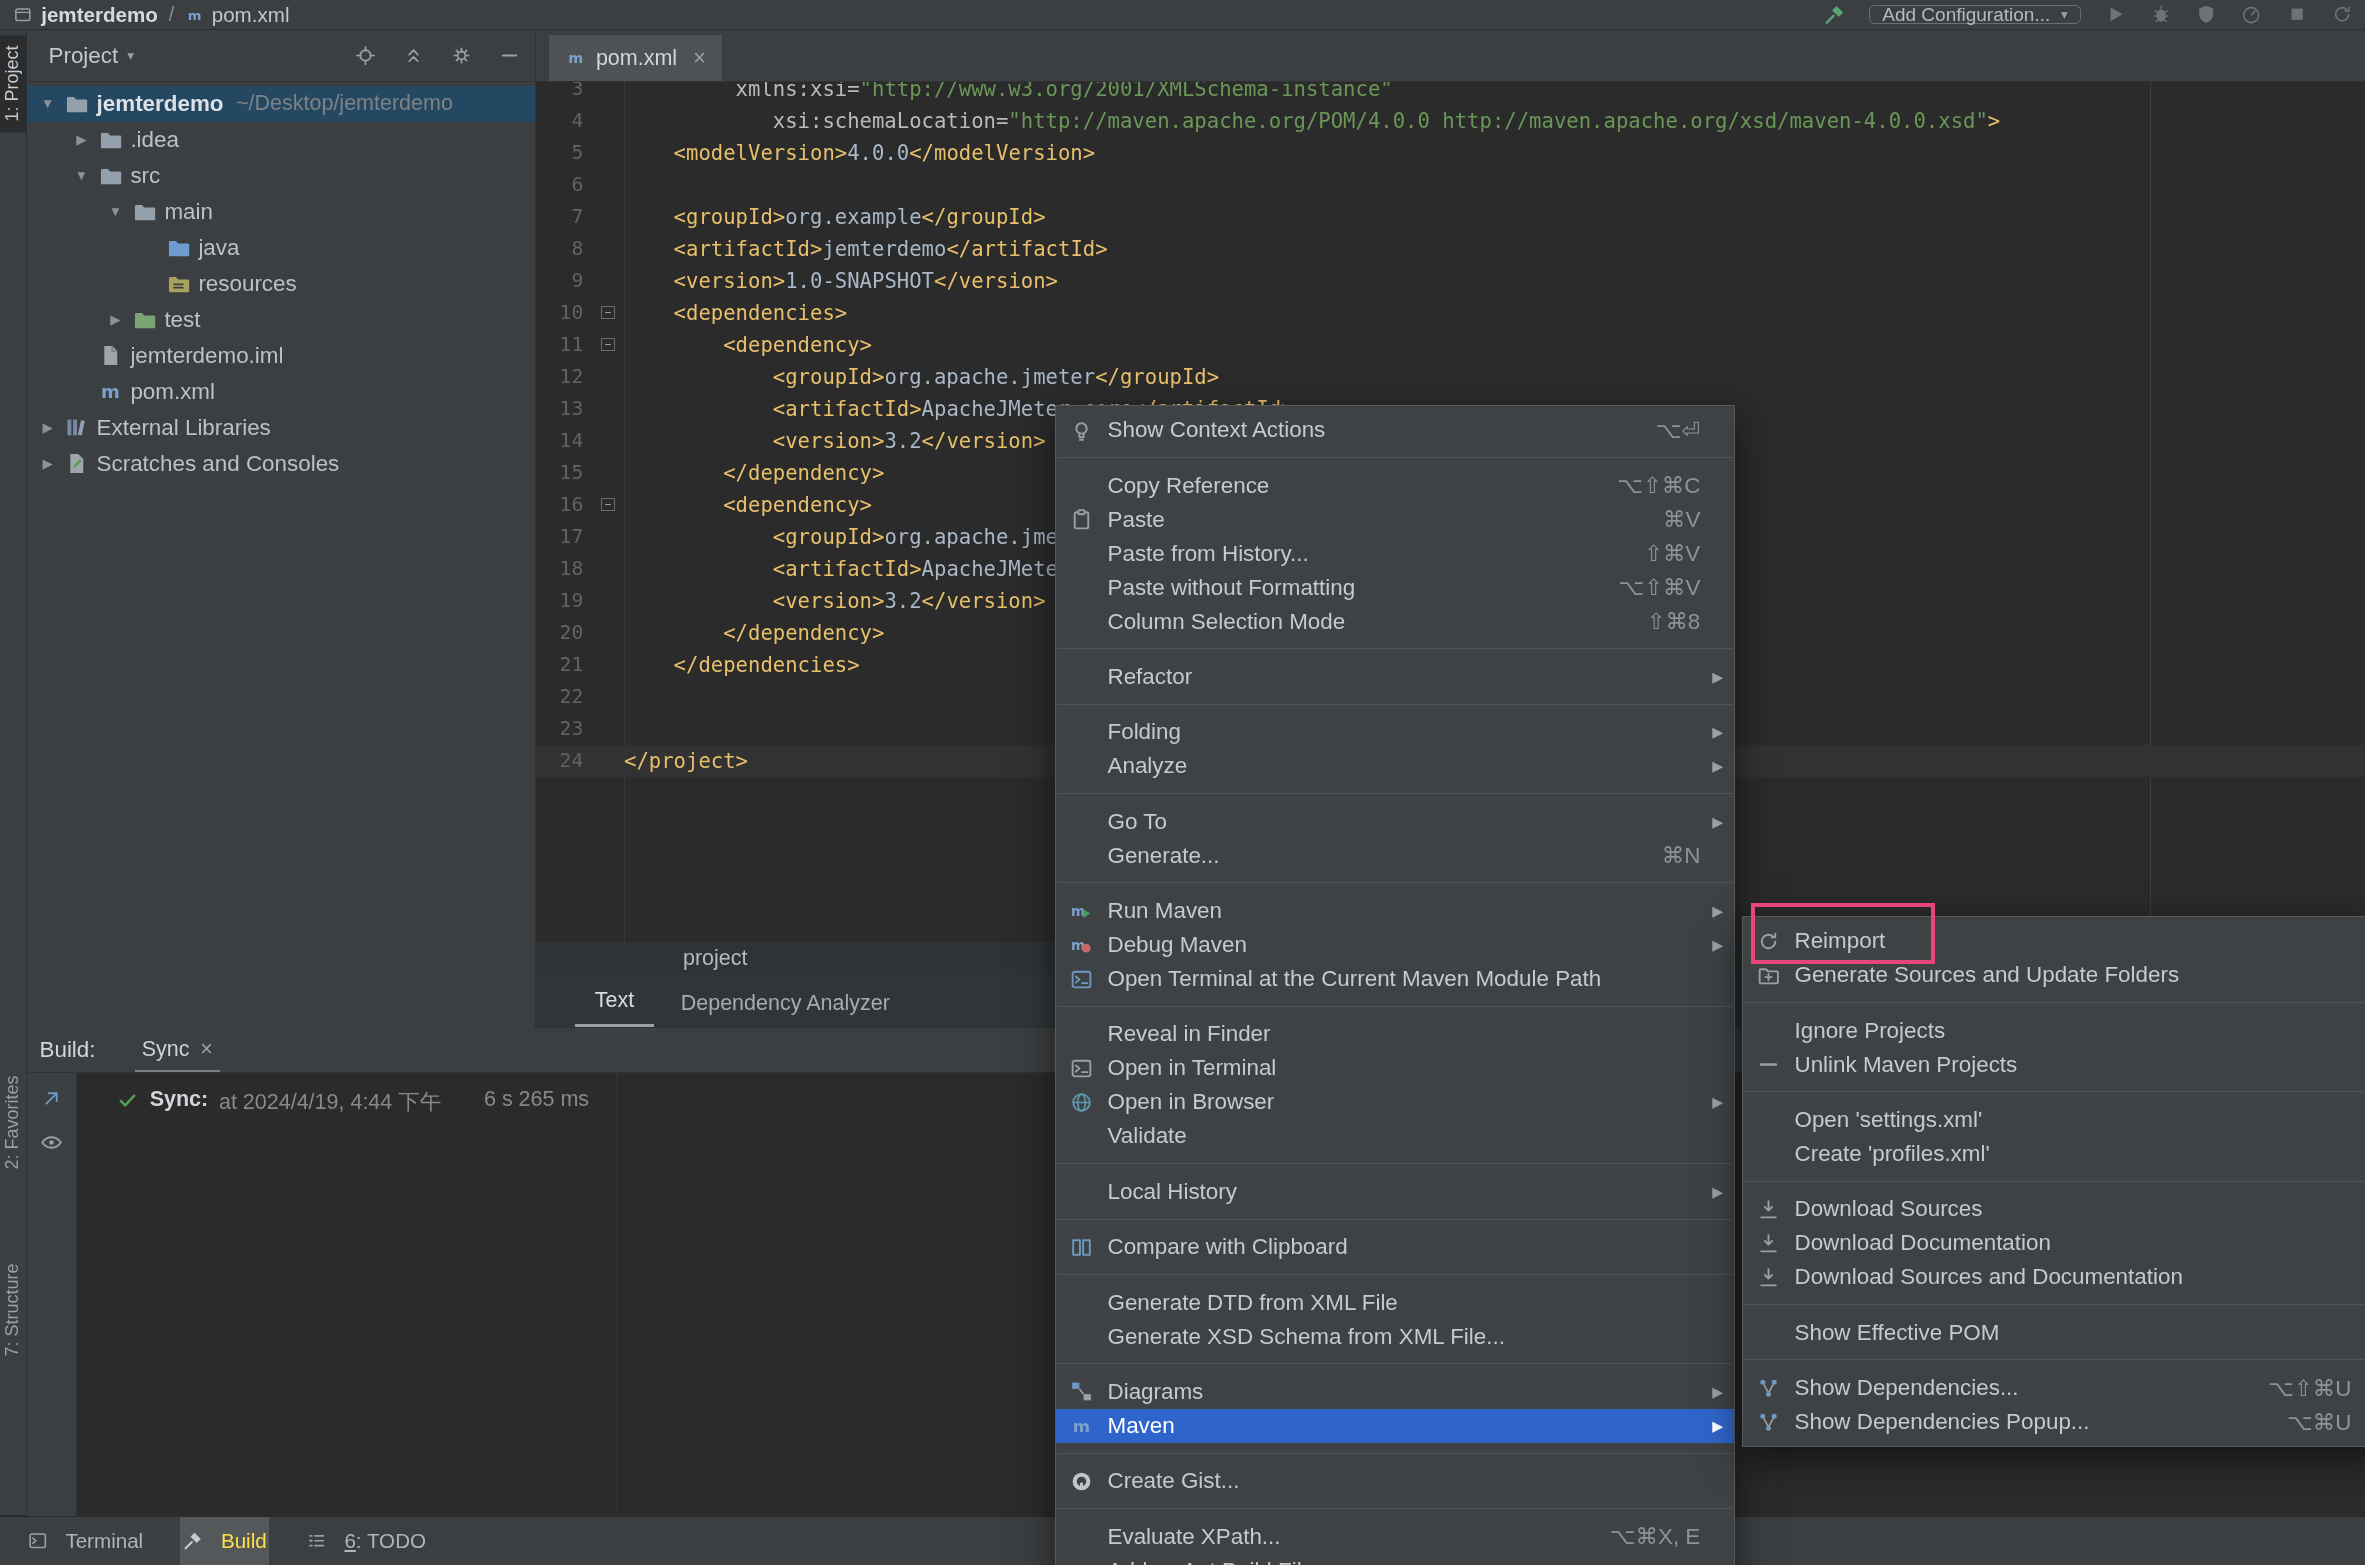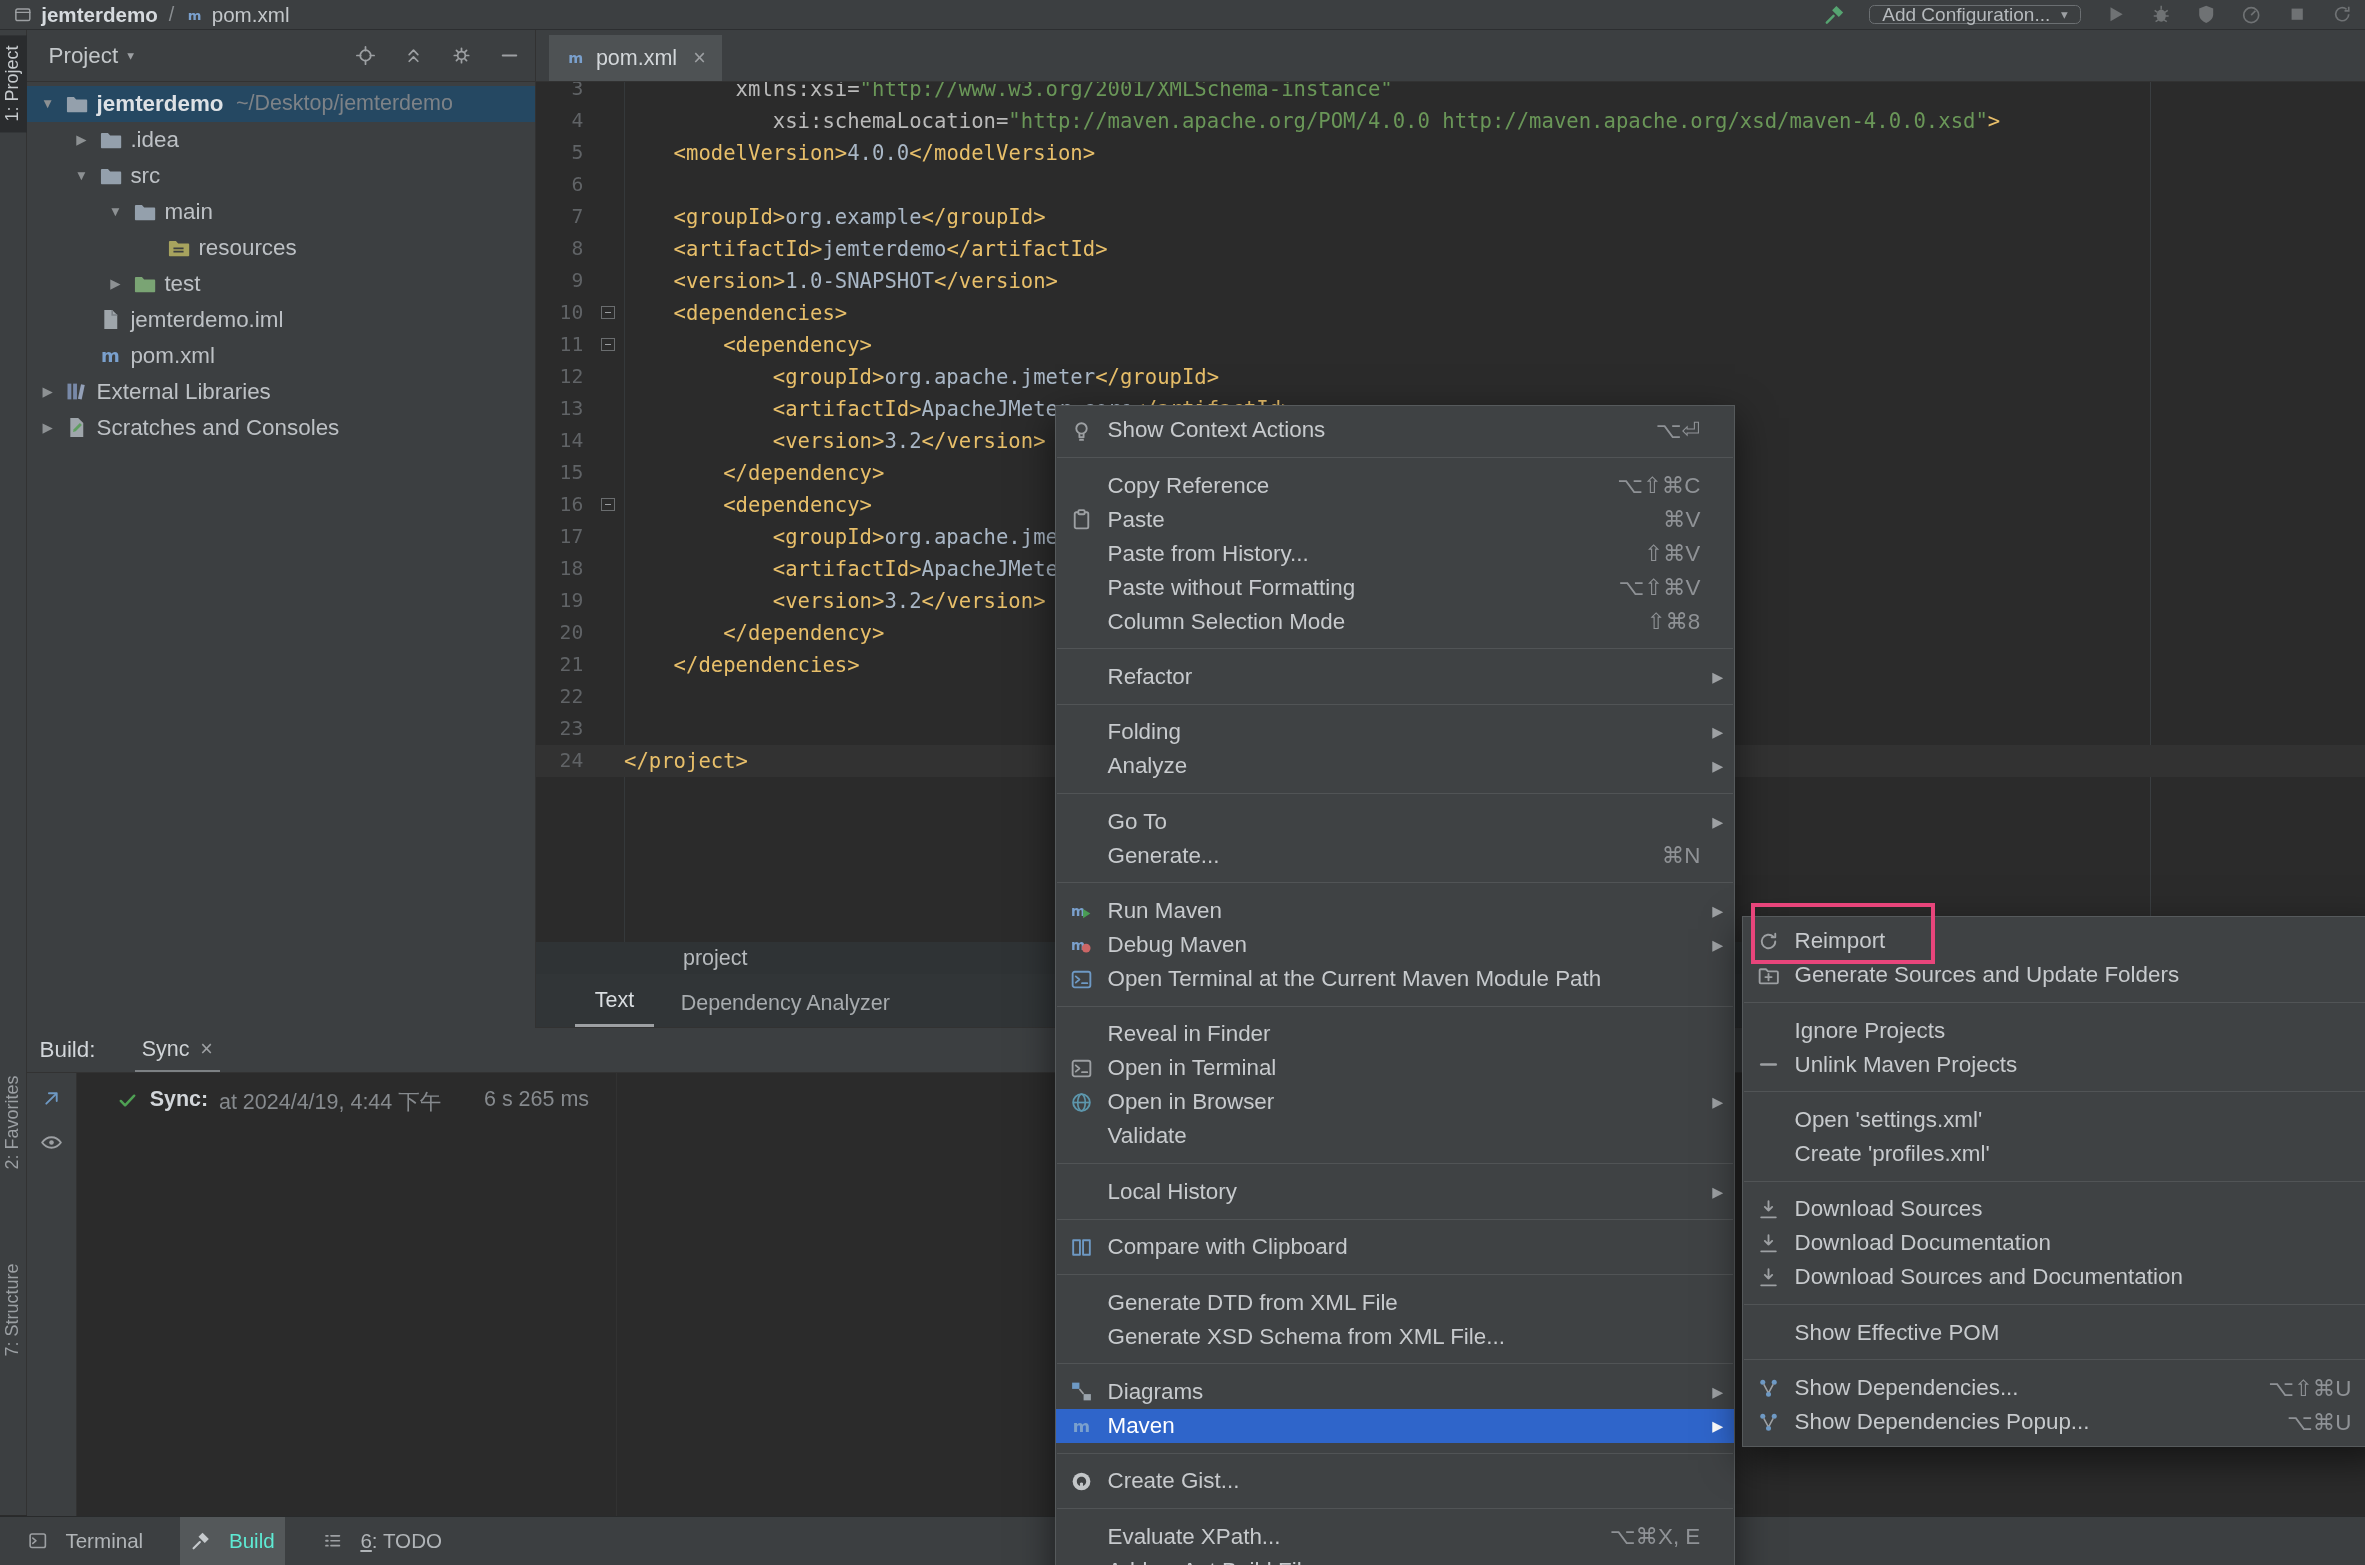--- a/index.html
+++ b/index.html
@@ -99,21 +99,21 @@
 #build-content .sb{font-weight:bold;color:#d2d6da}
 #build-content .stx{color:#868a8e}
 #build-content .sd{color:#868a8e;margin-left:32px}
 #vdivider{position:absolute;left:589px;top:0;bottom:0;width:0.9px;background:#323232}
 
 
 #statusbar{position:absolute;left:0;top:1516px;width:100%;height:49px;background:#3c3f41;
   border-top:0.9px solid #282a2b;display:flex;align-items:center;padding-left:19.7px;gap:30px;font-size:20.6px;z-index:6}
 .sbitem{display:flex;align-items:center;gap:17px;color:#b0b4b7;height:100%;padding:0 7.2px}
 .sbitem .icon{width:21.5px;height:21.5px}
-.sbitem.active{background:#54585a;color:#5eead4;padding:0 10px}
+.sbitem.active{background:#54585a;color:#fde047;padding:0 2px}
 .mn{text-decoration:underline}
 
 
 .menu{position:absolute;background:#3f4244;border:0.9px solid #565a5c;padding:7.2px 0;
   box-shadow:0 12.5px 36px rgba(0,0,0,.55)}
 #context-menu{left:1055px;top:405px;width:680px;z-index:40}
 #maven-submenu{left:1742px;top:916px;width:644px;z-index:50}
 .menu-item{display:flex;align-items:center;height:34px;padding:0 10.7px 0 12.5px;font-size:22.4px;color:#c7cacd}
 .menu-item.selected{background:#2f65ca;color:#fff}
 .mi-icon{width:39px;height:25px;flex:0 0 auto;display:flex;align-items:center}
@@ -283,20 +283,29 @@
             <svg viewBox="0 0 24 24">
               <path d="M3.5 7.2c0-.6.4-1 1-1h5.2l2 2.2h8.8c.6 0 1 .4 1 1v9.4c0 .6-.4 1-1 1H4.5c-.6 0-1-.4-1-1z" fill="#94a0ac"></path>
             </svg>
           </span>
           <span class="tlabel">main</span>
         </div>
         <div class="trow" style="padding-left: 109px;">
           <span class="arrow"></span>
           <span class="icon ticon">
             <svg viewBox="0 0 24 24">
+              <path d="M3.5 7.2c0-.6.4-1 1-1h5.2l2 2.2h8.8c.6 0 1 .4 1 1v9.4c0 .6-.4 1-1 1H4.5c-.6 0-1-.4-1-1z" fill="#6f9bd1"></path>
+            </svg>
+          </span>
+          <span class="tlabel">java</span>
+        </div>
+        <div class="trow" style="padding-left: 109px;">
+          <span class="arrow"></span>
+          <span class="icon ticon">
+            <svg viewBox="0 0 24 24">
               <path d="M3.5 7.2c0-.6.4-1 1-1h5.2l2 2.2h8.8c.6 0 1 .4 1 1v9.4c0 .6-.4 1-1 1H4.5c-.6 0-1-.4-1-1z" fill="#a7a35e"></path>
               <path d="M7.5 12.7h9M7.5 15.7h9" stroke="#3c3f41" stroke-width="1.6"></path>
             </svg>
           </span>
           <span class="tlabel">resources</span>
         </div>
         <div class="trow" style="padding-left: 75px;">
           <span class="arrow">▶</span>
           <span class="icon ticon">
             <svg viewBox="0 0 24 24">

